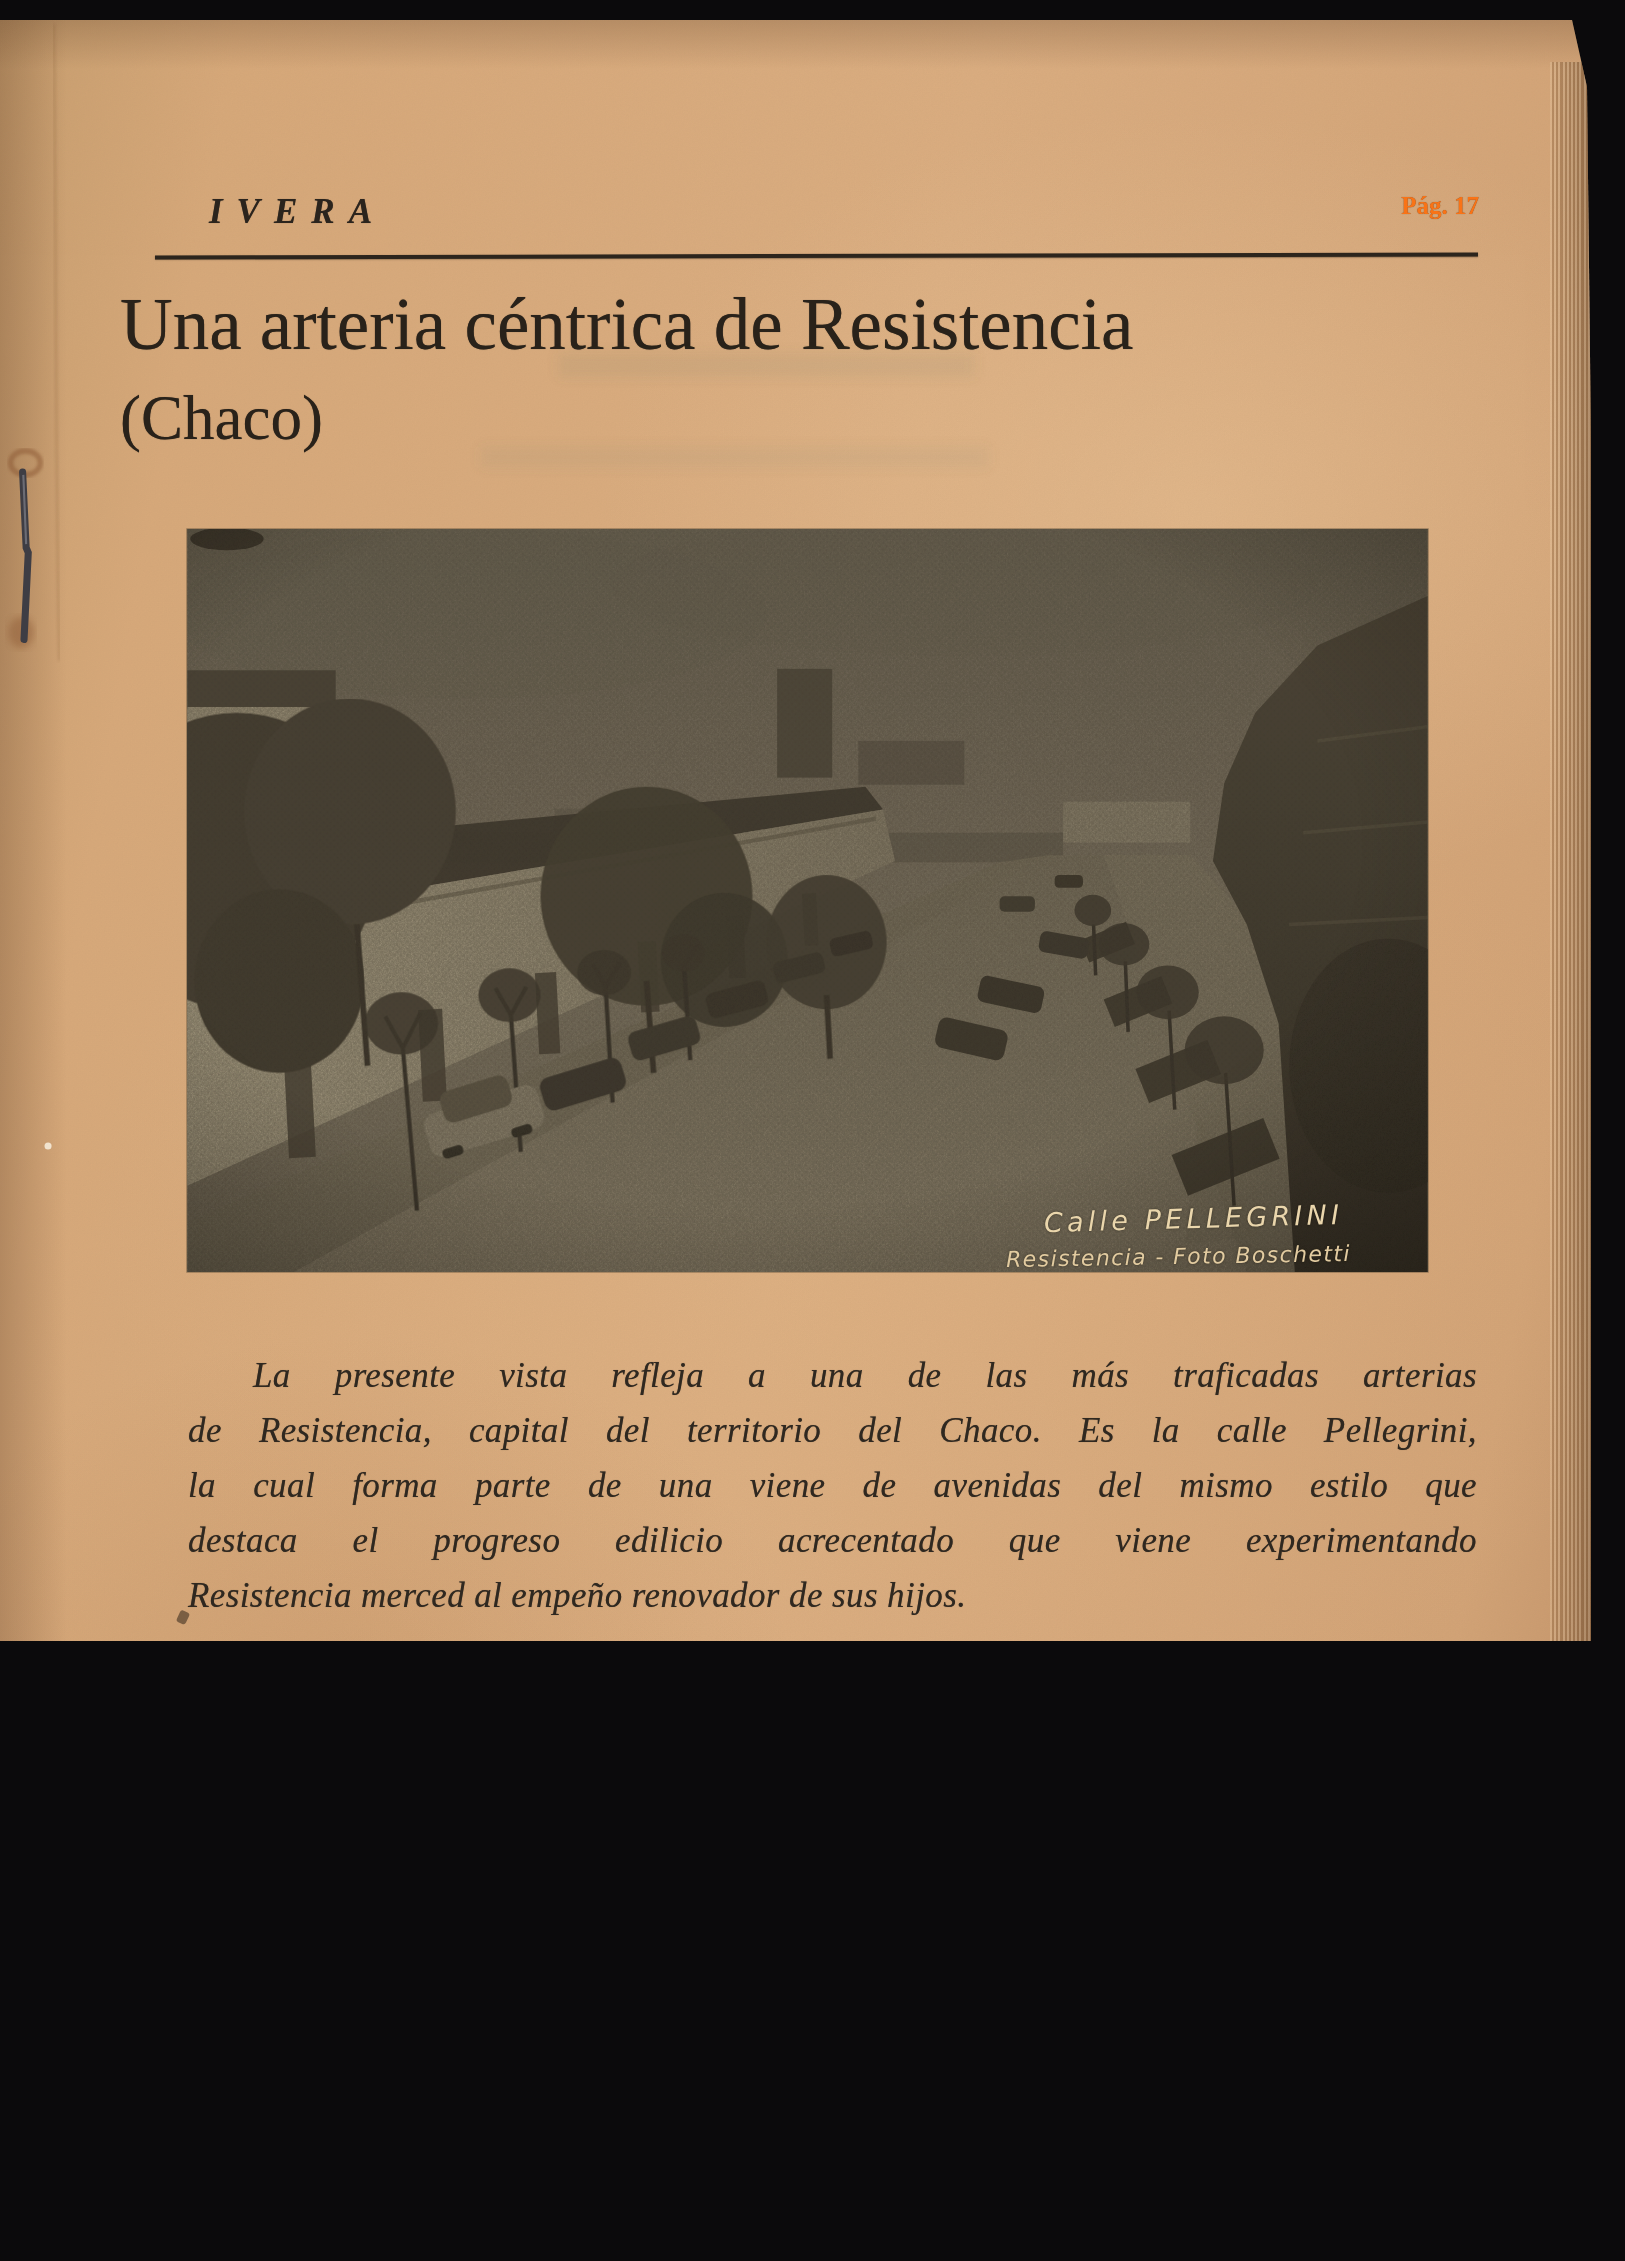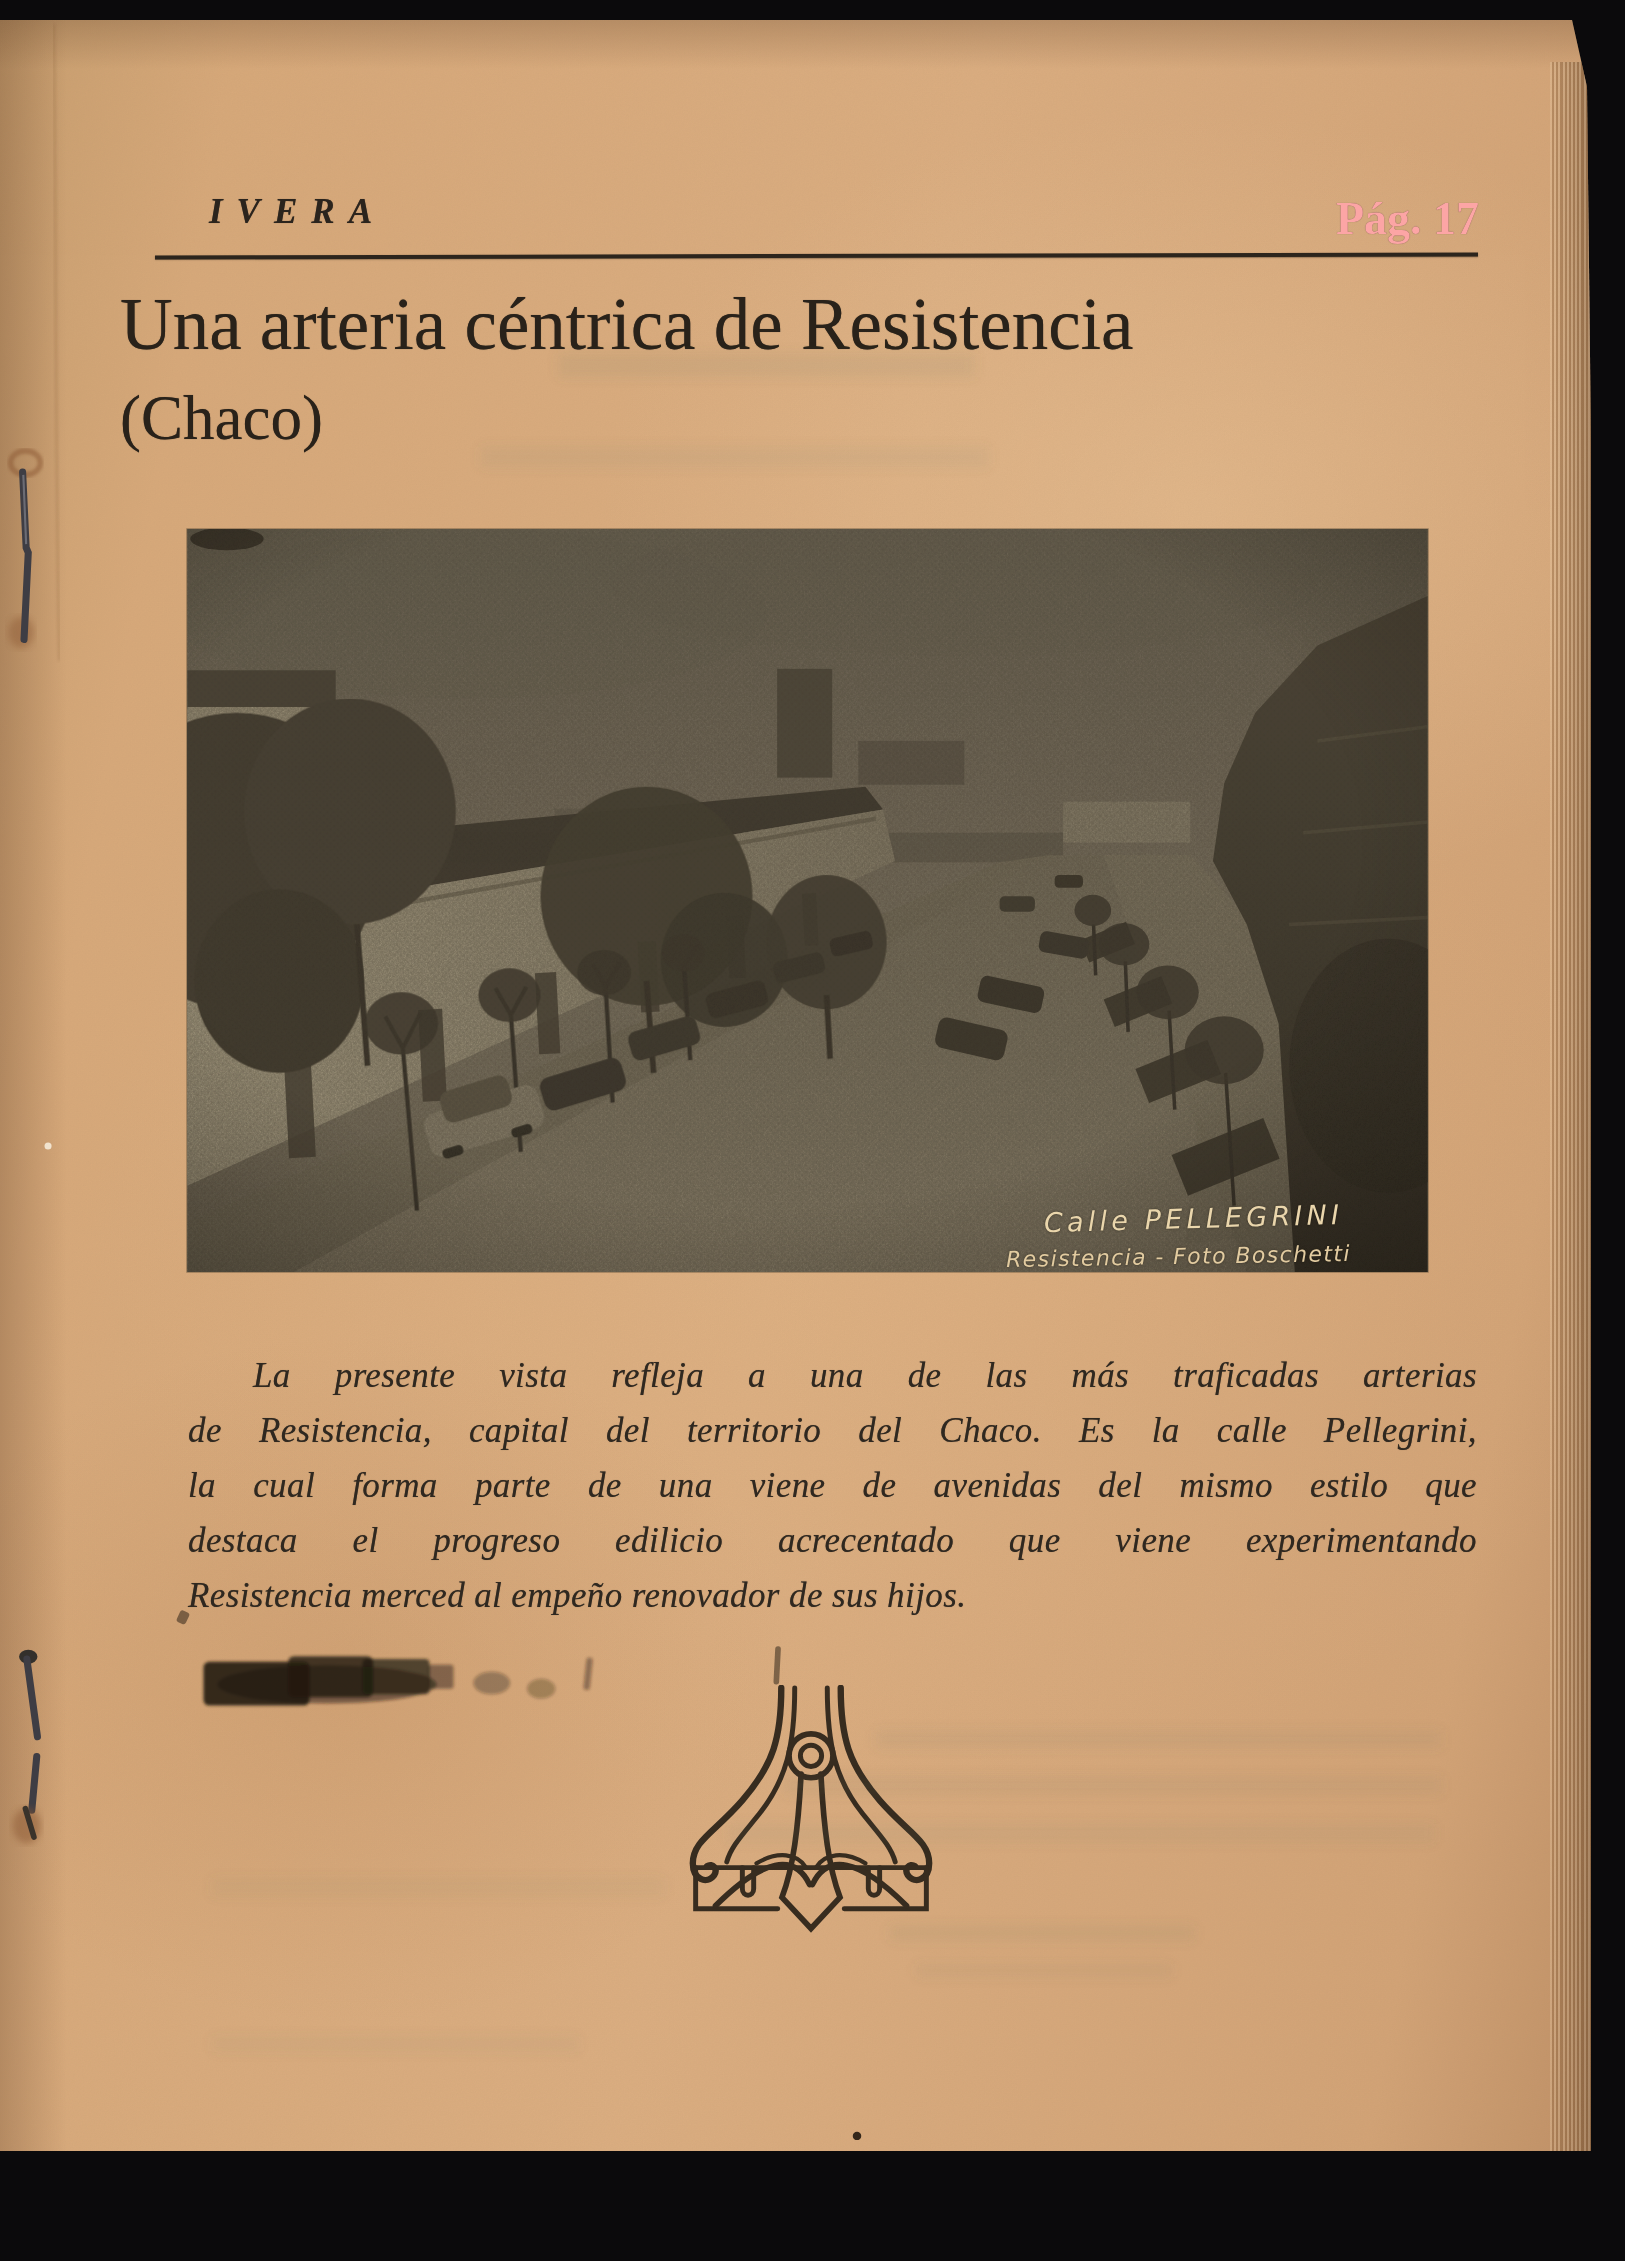--- a/index.html
+++ b/index.html
@@ -1,16 +1,16 @@
 <!DOCTYPE html>
 <html style="font-size:11.3px"><head>
 <meta charset="utf-8">
 <style>
   html,body{margin:0;padding:0;background:#0b0a0c;}
-  .canvas{position:relative;width:1625px;height:2151px;background:#0b0a0c;overflow:hidden;
+  .canvas{position:relative;width:1625px;height:1641px;background:#0b0a0c;overflow:hidden;
           font-family:"Liberation Serif",serif;}
   
   .page{position:absolute;left:0;top:20px;width:1591px;height:2212px;
         clip-path:polygon(0 0,1572px 0,1587px 67px,1591px 424px,1591px 2161px,1580px 2195px,1550px 2212px,0 2212px);
         background:
           linear-gradient(180deg, rgba(90,60,35,.28), rgba(90,60,35,0) 49px),
           linear-gradient(90deg, rgba(95,60,35,.30), rgba(95,60,35,0) 67px),
           radial-gradient(848px 565px at 75% 22%, rgba(238,200,155,.45), transparent 70%),
           radial-gradient(636px 495px at 22% 75%, rgba(160,105,60,.16), transparent 70%),
           radial-gradient(1060px 777px at 55% 55%, rgba(230,185,135,.30), transparent 75%),
@@ -18,21 +18,21 @@
   .edge-stack{position:absolute;right:0;top:42px;width:41px;height:2148px;
         background:
           repeating-linear-gradient(90deg, rgba(255,236,206,.22) 0 2.1px, rgba(118,80,45,.30) 2.1px 4.2px),
           linear-gradient(90deg, rgba(120,80,45,0), rgba(85,55,30,.45));}
   .bottom-shade{position:absolute;left:0;bottom:0;width:100%;height:28px;
         background:linear-gradient(0deg, rgba(80,50,28,.35), rgba(80,50,28,0));}
   .texture{position:absolute;left:0;top:0;width:1591px;height:2212px;pointer-events:none;}
   
   .hdr-left{position:absolute;left:209px;top:192px;font-size:35px;font-weight:bold;font-style:italic;
         letter-spacing:14px;color:#2b241d;text-shadow:0 0 0.7px rgba(43,36,29,.7);}
-  .hdr-right{position:absolute;right:146px;top:192px;font-size:46px;font-weight:bold;color:#fca5a5;
+  .hdr-right{position:absolute;right:146px;top:192px;font-size:25px;font-weight:bold;color:#f97316;
         text-shadow:0 0 0.7px rgba(43,36,29,.7);}
   .hdr-rule{position:absolute;left:155px;top:254px;width:1323px;height:4.2px;background:#2c251d;
         transform:rotate(-0.12deg);box-shadow:0 0.7px 1.4px rgba(60,45,30,.5);}
   
   .title-wrap{position:absolute;left:120px;top:285px;width:1385px;text-align:left;color:#29221a;}
   .title-l1{font-size:73px;line-height:1.1;text-shadow:0 0 0.7px rgba(41,34,26,.75);}
   .title-l2{position:absolute;left:0;top:99px;width:100%;font-size:63px;line-height:1.1;
         text-shadow:0 0 0.7px rgba(41,34,26,.75);}
   
   .photo{position:absolute;left:187px;top:529px;width:1241px;height:743px;

